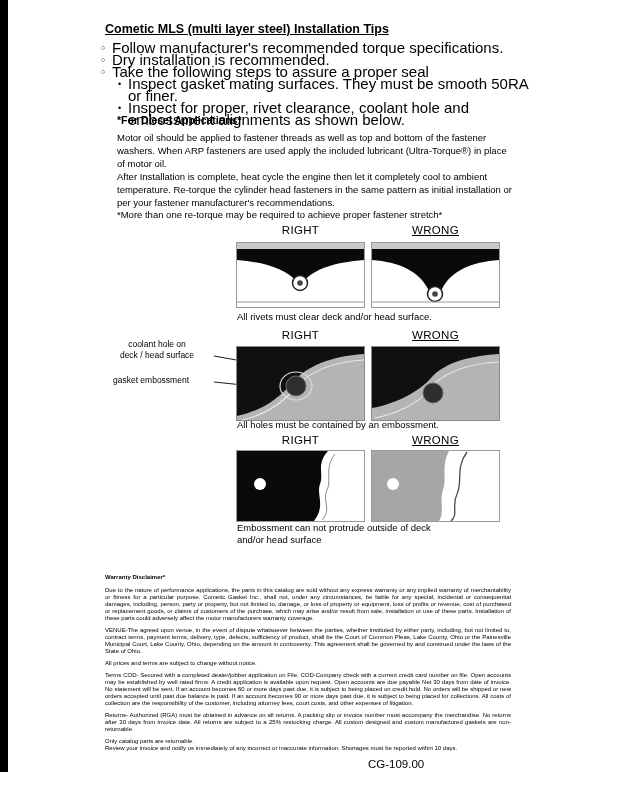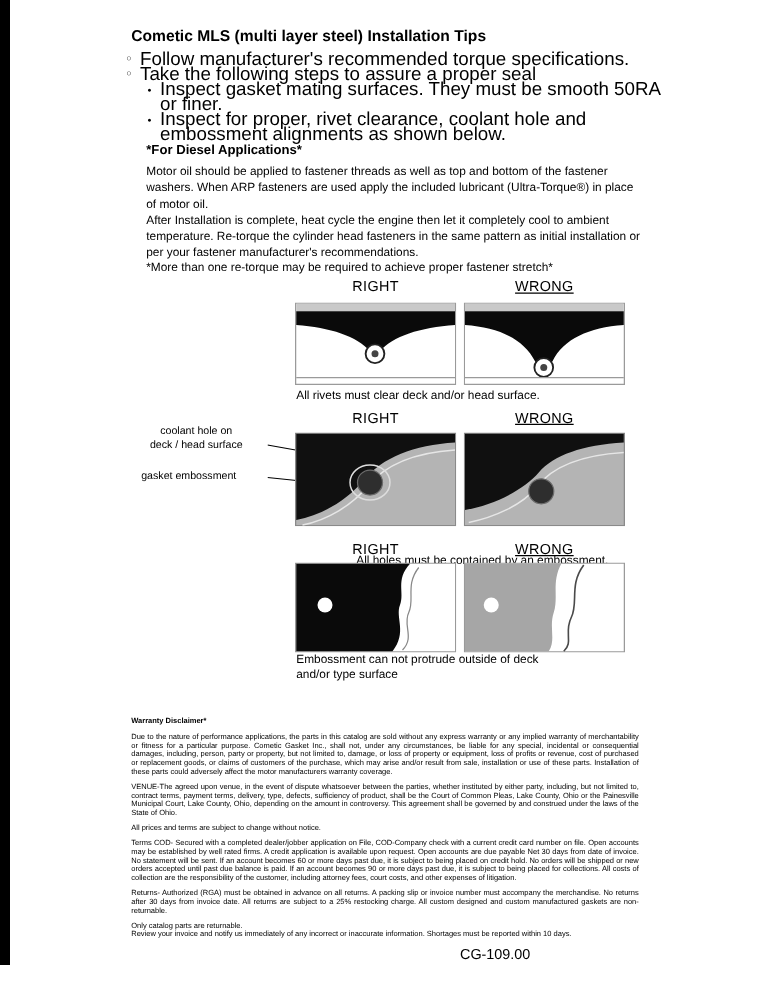--- a/index.html
+++ b/index.html
@@ -2,21 +2,21 @@
 <html><head>
 <meta charset="utf-8">
 <style>
   * { margin:0; padding:0; box-sizing:border-box; }
   html,body { background:#ffffff; }
   body { font-family:"Liberation Sans", sans-serif; color:#000; }
   .page { position:relative; width:618px; height:800px; background:#fff; overflow:hidden; }
 
   .left-bar { position:absolute; left:0; top:0; width:8px; height:772px; background:#000; }
 
-  .doc-title { position:absolute; left:105px; top:22px; font-size:12.5px; font-weight:bold; }
+  .doc-title { position:absolute; left:105px; top:22px; font-size:12.5px; font-weight:bold; text-decoration:underline; }
 
   .tips { position:absolute; left:101px; top:42px; width:440px; font-size:15px; line-height:12px; }
   .tip { position:relative; padding-left:11px; }
   .tip::before { content:"○"; position:absolute; left:0; top:0; font-size:7px; }
   .subtips { margin-left:17px; }
   .subtip { position:relative; padding-left:10px; }
   .subtip::before { content:"•"; position:absolute; left:0; top:0; font-size:9px; }
 
   .diesel-heading { position:absolute; left:117px; top:114px; font-size:10.5px; font-weight:bold; }
   .para { position:absolute; left:117px; width:400px; font-size:9.5px; line-height:12.8px; }
@@ -32,21 +32,21 @@
   .row3-label { top:434px; }
 
   .fig { position:absolute; width:129px; }
   .fig svg { display:block; width:100%; height:100%; }
   .row1-fig { top:242px; height:66px; }
   .row2-fig { top:346px; height:75px; }
   .row3-fig { top:450px; height:72px; }
 
   .caption { position:absolute; left:237px; font-size:9.5px; line-height:12px; }
   .caption1 { top:311px; }
-  .caption2 { top:443px;margin-left:48px; }
+  .caption2 { top:419px; }
   .caption3 { top:522px; }
 
   .callout { position:absolute; font-size:8.5px; line-height:11px; text-align:center; }
   .callout-coolant { left:102px; top:339px; width:110px; }
   .callout-emboss { left:102px; top:375px; width:98px; }
   .callout-lines { position:absolute; left:214px; top:344px; width:60px; height:48px; pointer-events:none; }
 
   .disclaimer { position:absolute; left:105px; top:574px; width:406px; font-size:6px; line-height:7px; }
   .disc-heading { font-weight:bold; margin-bottom:6px; }
   .disc-para { margin-bottom:5px; text-align:justify; }
@@ -58,20 +58,21 @@
 <body>
 
 <div class="page">
 
   <div class="left-bar"></div>
 
   <div class="doc-title">Cometic MLS (multi layer steel) Installation Tips</div>
 
   <div class="tips">
     <div class="tip">Follow manufacturer's recommended torque specifications.</div>
+    <div class="tip">Dry installation is recommended.</div>
     <div class="tip">Take the following steps to assure a proper seal</div>
     <div class="subtips">
       <div class="subtip">Inspect gasket mating surfaces.  They must be smooth 50RA or finer.</div>
       <div class="subtip">Inspect for proper, rivet clearance, coolant hole and embossment alignments as shown below.</div>
     </div>
   </div>
 
   <div class="diesel-heading">*For Diesel Applications*</div>
   <div class="para para1">Motor oil should be applied to fastener threads as well as top and bottom of the fastener washers. When ARP fasteners are used apply the included lubricant (Ultra-Torque®) in place of motor oil.</div>
   <div class="para para2">After Installation is complete, heat cycle the engine then let it completely cool to ambient temperature. Re-torque the cylinder head fasteners in the same pattern as initial installation or per your fastener manufacturer's recommendations.</div>
@@ -148,21 +149,21 @@
   <div class="fig col-right row3-fig">
     <svg viewBox="0 0 129 72">
       <rect x="0.5" y="0.5" width="128" height="71" fill="#ffffff" stroke="#9a9a9a" stroke-width="1"></rect>
       <path d="M1,1 H78 C70,16 76,28 72,40 C68,52 74,62 68,71 H1 Z" fill="#a6a6a6"></path>
       <path d="M96,2 C84,18 92,32 86,44 C80,56 88,64 80,71" stroke="#4a4a4a" fill="none" stroke-width="1.3"></path>
       <circle cx="22" cy="34" r="6" fill="#ffffff"></circle>
     </svg>
   </div>
   <div class="caption caption3">
     <span>Embossment can not protrude outside of deck</span><br>
-    <span>and/or type surface</span>
+    <span>and/or head surface</span>
   </div>
 
   <div class="disclaimer">
     <div class="disc-heading">Warranty Disclaimer*</div>
     <div class="disc-para">Due to the nature of performance applications, the parts in this catalog are sold without any express warranty or any implied warranty of merchantability or fitness for a particular purpose.  Cometic Gasket Inc., shall not, under any circumstances, be liable for any special, incidental or consequential damages, including, person, party or property, but not limited to, damage, or loss of property or equipment, loss of profits or revenue, cost of purchased or replacement goods, or claims of customers of the purchase, which may arise and/or result from sale, installation or use of these parts.  Installation of these parts could adversely affect the motor manufacturers warranty coverage.</div>
     <div class="disc-para">VENUE-The agreed upon venue, in the event of dispute whatsoever between the parties, whether instituted by either party, including, but not limited to, contract terms, payment terms, delivery, type, defects, sufficiency of product, shall be the Court of Common Pleas, Lake County, Ohio or the Painesville Municipal Court, Lake County, Ohio, depending on the amount in controversy. This agreement shall be governed by and construed under the laws of the State of Ohio.</div>
     <div class="disc-para">All prices and terms are subject to change without notice.</div>
     <div class="disc-para">Terms COD- Secured with a completed dealer/jobber application on File, COD-Company check with a current credit card number on file.  Open accounts may be established by well rated firms.  A credit application is available upon request.  Open accounts are due payable Net 30 days from date of invoice.  No statement will be sent.  If an account becomes 60 or more days past due, it is subject to being placed on credit hold.  No orders will be shipped or new orders accepted until past due balance is paid.  If an account becomes 90 or more days past due, it is subject to being placed for collections.  All costs of collection are the responsibility of the customer, including attorney fees, court costs, and other expenses of litigation.</div>
     <div class="disc-para">Returns- Authorized (RGA) must be obtained in advance on all returns.  A packing slip or invoice number must accompany the merchandise.  No returns after 30 days from invoice date.  All returns are subject to a 25% restocking charge.  All custom designed and custom manufactured gaskets are non-returnable.</div>
     <div class="disc-para tight">Only catalog parts are returnable.</div>

